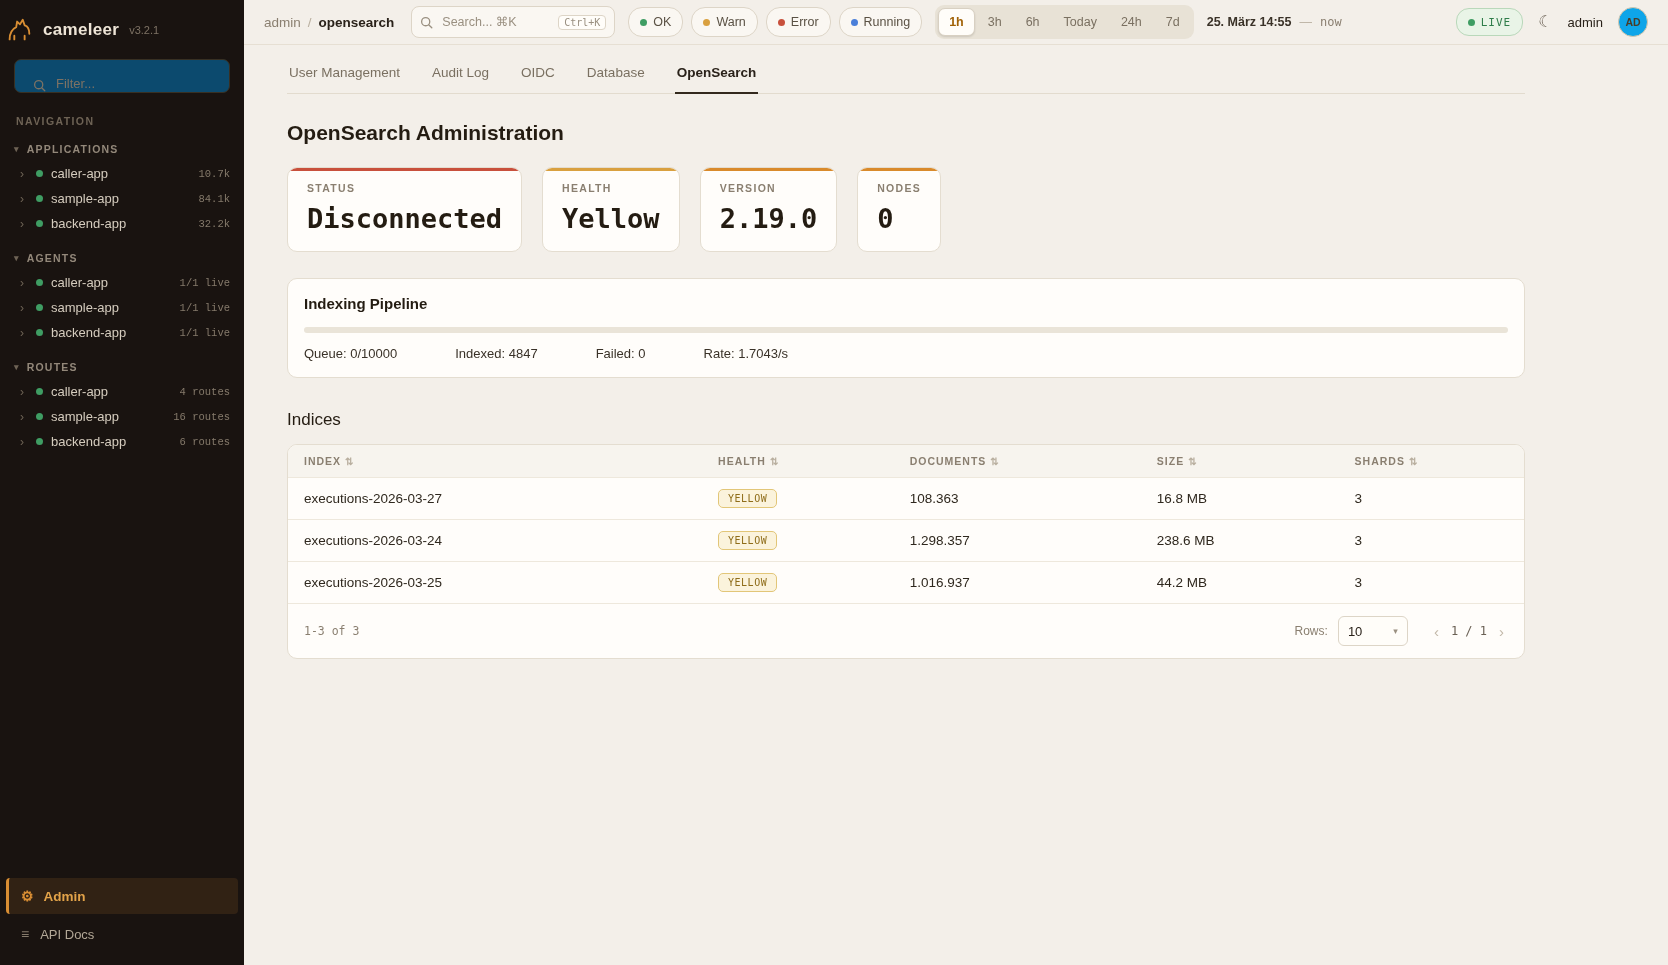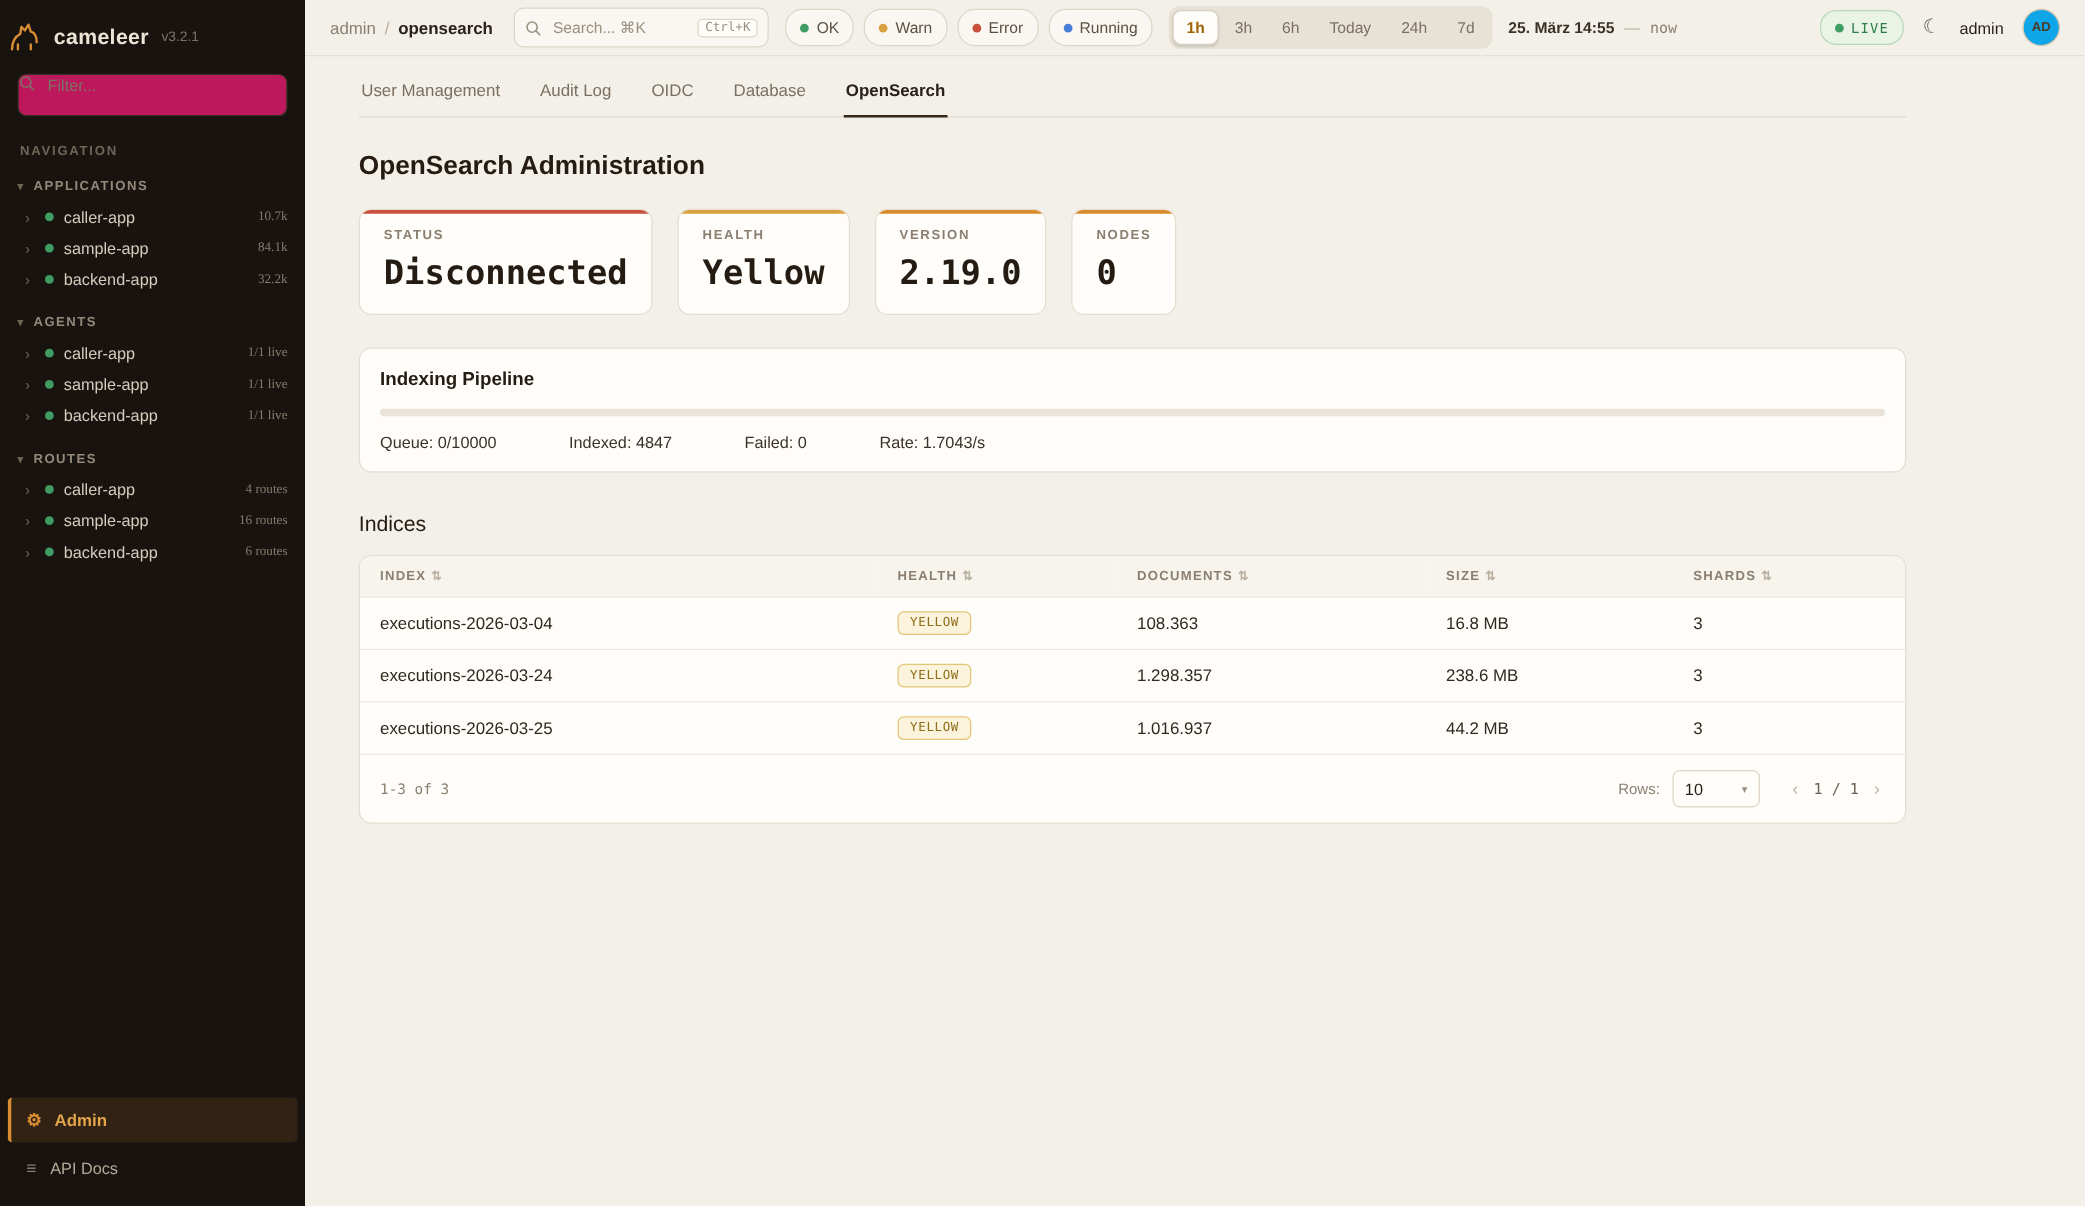--- a/index.html
+++ b/index.html
@@ -11,33 +11,33 @@
     -webkit-font-smoothing:antialiased;
   }
   .app{display:flex;width:1668px;height:965px;}
 
   
   .sidebar{flex:0 0 244px;width:244px;background:#191310;display:flex;flex-direction:column;}
   .logo-row{display:flex;align-items:center;gap:9px;padding:15px 4px 10px;}
   .logo-mark{width:30px;height:30px;flex:0 0 auto;}
   .logo-name{font-size:17px;font-weight:bold;color:#ede4d6;letter-spacing:.3px;}
   .logo-version{font-size:11px;color:#7d7264;margin-left:1px;}
-  .filter-box{margin:4px 14px 8px;display:flex;align-items:flex-start;gap:8px;background:#be185d;border:1px solid #383023;border-radius:7px;height:32px;padding:0 0;}
+  .filter-box{margin:4px 14px 8px;display:flex;align-items:flex-end;gap:8px;background:#0c4a6e;border:1px solid #383023;border-radius:7px;height:32px;padding:0 18px;}
   .filter-box svg{flex:0 0 auto;}
   .filter-box input{background:transparent;border:none;outline:none;color:#d8cfc2;font-size:13px;width:100%;font-family:inherit;}
   .filter-box input::placeholder{color:#7d7264;}
   .nav-label{font-size:10.5px;letter-spacing:1.4px;color:#6e6355;padding:14px 16px 4px;font-weight:bold;}
   .side-section{padding:8px 0 4px;}
   .side-section-header{display:flex;align-items:center;gap:7px;padding:4px 14px 6px;color:#93887a;font-size:10.5px;letter-spacing:1.2px;font-weight:bold;cursor:pointer;}
   .caret{color:#6e6355;font-size:9px;}
   .side-item{display:flex;align-items:center;gap:8px;padding:5px 14px 5px 20px;font-size:13px;color:#d5ccbe;cursor:pointer;}
   .side-item .chev{color:#6e6355;font-size:12px;width:8px;line-height:1;}
   .dot{width:7px;height:7px;border-radius:50%;flex:0 0 auto;}
   .side-item .label{flex:1;}
-  .side-badge{font-family:Liberation Serif, serif;font-size:10.5px;color:#857a6b;}
+  .side-badge{font-family:Liberation Mono, monospace;font-size:10.5px;color:#857a6b;}
   .sidebar-footer{margin-top:auto;padding:8px 6px 14px;display:flex;flex-direction:column;gap:3px;}
   .admin-item{display:flex;align-items:center;gap:10px;height:36px;padding:0 12px;background:rgba(216,142,51,.13);border-left:3px solid #d98e33;border-radius:4px;color:#e2a349;font-size:13.5px;font-weight:bold;cursor:pointer;}
   .gear{font-size:14px;color:#d98e33;line-height:1;}
   .apidocs-item{display:flex;align-items:center;gap:11px;height:34px;padding:0 15px;color:#b3a897;font-size:13px;cursor:pointer;}
   .menu-icon{color:#857a6b;font-size:14px;line-height:1;}
 
   
   .main{flex:1;display:flex;flex-direction:column;overflow:hidden;}
 
   .topbar{height:44px;flex:0 0 44px;display:flex;align-items:center;padding:0 20px;gap:13px;border-bottom:1px solid #e6dfd3;}
@@ -339,21 +339,21 @@
             <tr>
               <th><span>INDEX</span><span class="sort-icon">⇅</span></th>
               <th><span>HEALTH</span><span class="sort-icon">⇅</span></th>
               <th><span>DOCUMENTS</span><span class="sort-icon">⇅</span></th>
               <th><span>SIZE</span><span class="sort-icon">⇅</span></th>
               <th><span>SHARDS</span><span class="sort-icon">⇅</span></th>
             </tr>
           </thead>
           <tbody>
             <tr>
-              <td>executions-2026-03-04</td>
+              <td>executions-2026-03-27</td>
               <td><span class="badge-yellow">YELLOW</span></td>
               <td>108.363</td>
               <td>16.8 MB</td>
               <td>3</td>
             </tr>
             <tr>
               <td>executions-2026-03-24</td>
               <td><span class="badge-yellow">YELLOW</span></td>
               <td>1.298.357</td>
               <td>238.6 MB</td>

